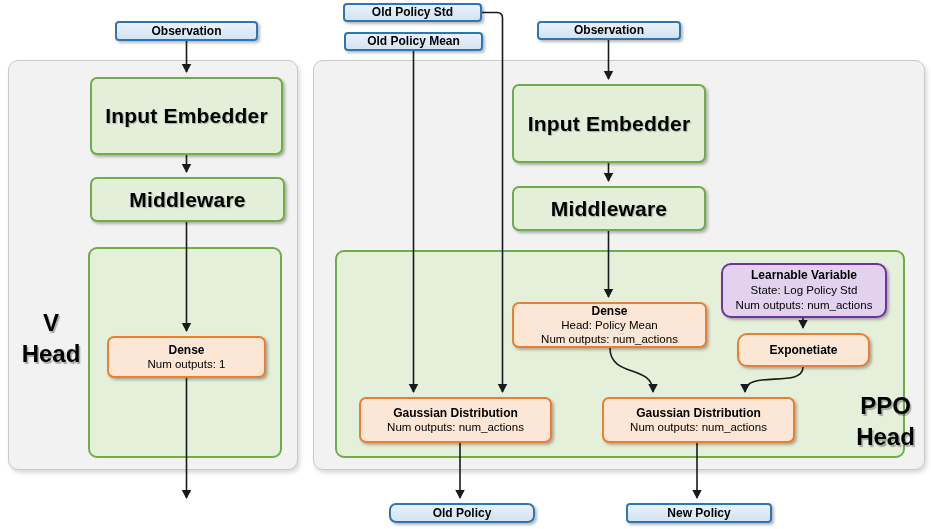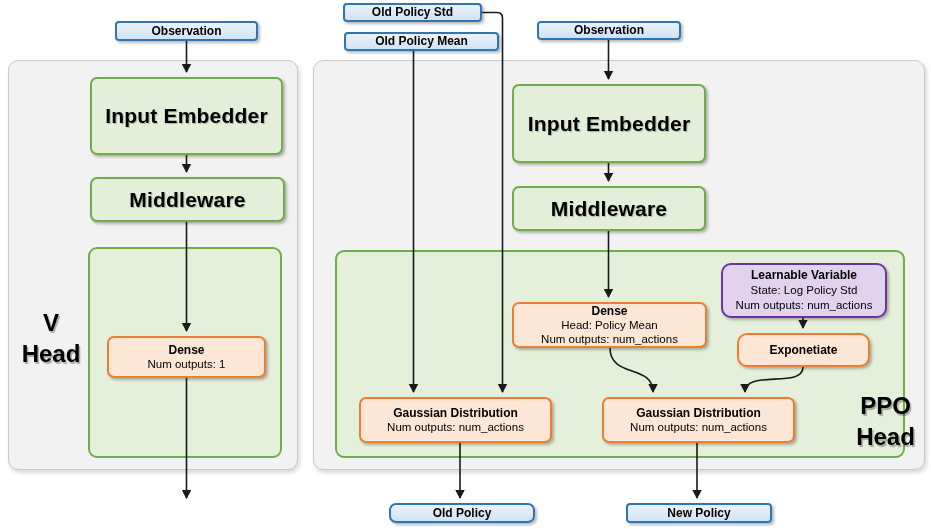--- a/index.html
+++ b/index.html
@@ -91,21 +91,21 @@
 
   <div class="head-label" style="left:798px; top:390px; width:95px;margin-left:40px;">
     <div>PPO</div>
     <div>Head</div>
   </div>
 
   <div class="box blue-box" style="left:343px; top:3px; width:139px; height:19px;align-items:center;">
     <span>Old Policy Std</span>
   </div>
 
-  <div class="box blue-box" style="left:344px; top:32px; width:155px; height:19px;">
+  <div class="box blue-box" style="left:344px; top:32px; width:139px; height:19px;">
     <span>Old Policy Mean</span>
   </div>
 
   <div class="box blue-box" style="left:537px; top:21px; width:144px; height:19px;">
     <span>Observation</span>
   </div>
 
   <div class="box green-box" style="left:512px; top:84px; width:194px; height:79px;">
     <span>Input Embedder</span>
   </div>

